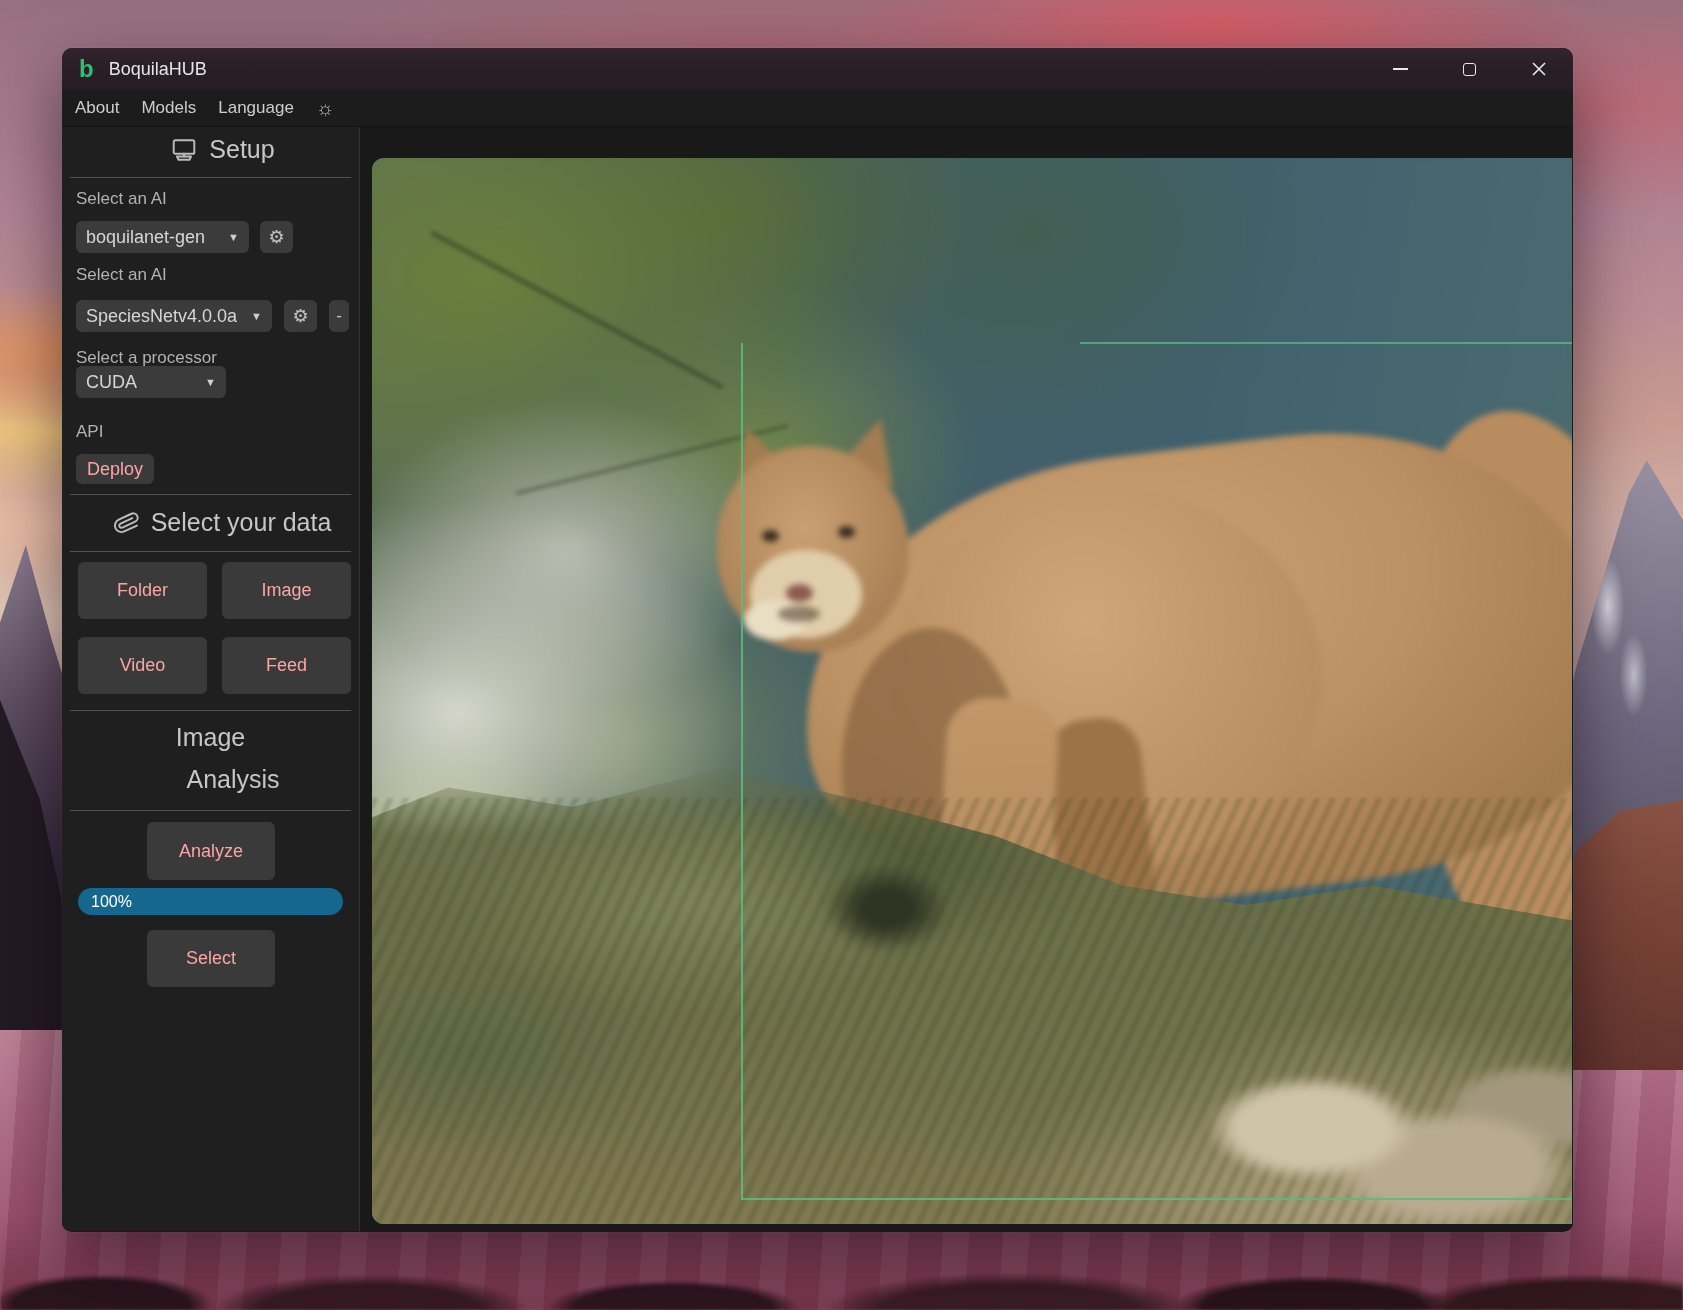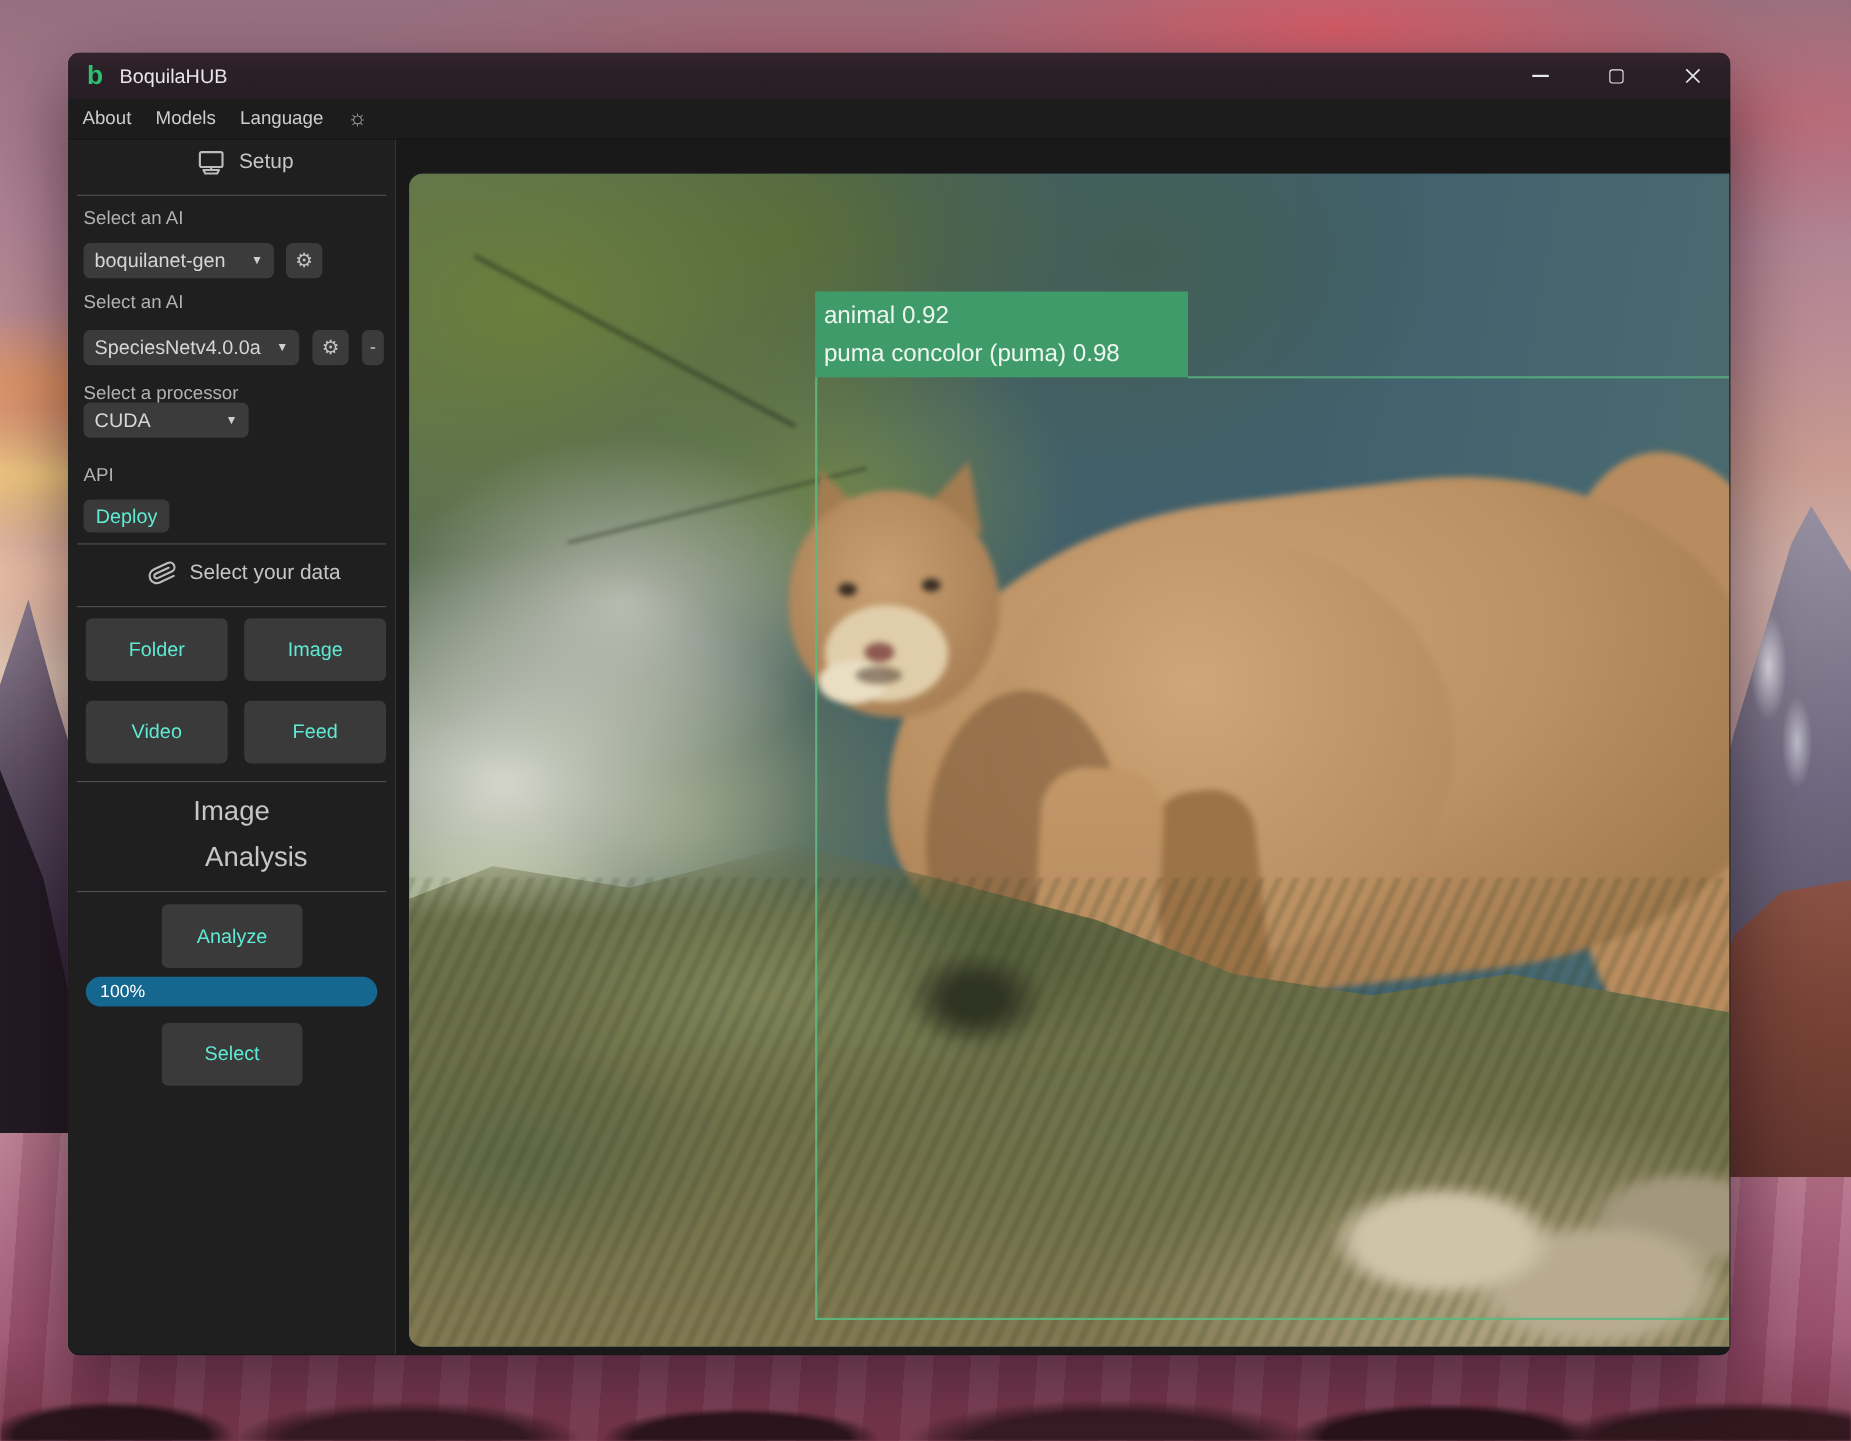--- a/index.html
+++ b/index.html
@@ -66,31 +66,31 @@
     display:flex; align-items:center; padding-left:13px; gap:22px; }
   .menu-item { font-size:17px; color:#cfcccf; }
   .theme-icon { font-size:20px; color:#b8b5b8; line-height:1; margin-left:0px; }
 
   .content { display:flex; height:1104px; background:#191919; }
 
   
   .sidebar { position:relative; width:298px; flex:0 0 298px; background:#1f1f1f; border-right:1px solid #353535; }
   .sb-divider { position:absolute; left:8px; right:8px; height:1px; background:#515151; }
   .sb-header { position:absolute; left:0; right:0; display:flex; align-items:center; justify-content:center; gap:11px;
-    color:#c6c6c6; font-size:19px;padding-left:24px; }
+    color:#c6c6c6; font-size:25px;padding-left:24px; }
   .sb-label { position:absolute; left:14px; font-size:17px; color:#b2b2b2; }
   .dropdown { position:absolute; height:32px; background:#3b3b3b; border-radius:6px;
     display:flex; align-items:center; justify-content:space-between; padding:0 10px; cursor:default; }
   .dropdown .dd-value { font-size:18px; color:#d6d6d6; white-space:nowrap; }
   .dropdown .dd-arrow { font-size:11px; color:#cfcfcf; margin-left:9px; }
   .sq-btn { position:absolute; width:33px; height:32px; background:#3b3b3b; border-radius:6px;
     display:flex; align-items:center; justify-content:center; color:#c2c2c2; font-size:18px; }
   .minus-btn { width:20px; font-size:17px; }
   .text-btn { position:absolute; background:#3a3a3a; border-radius:6px; display:flex; align-items:center;
-    justify-content:center; font-size:18px; color:#5eead4; }
+    justify-content:center; font-size:18px; color:#fca5a5; }
   .ia-line { position:absolute; left:0; right:0; text-align:center; font-size:25px; color:#c6c6c6; }
   .progress { position:absolute; left:16px; top:761px; width:265px; height:27px; background:#15678f;
     border-radius:14px; display:flex; align-items:center; padding-left:13px; }
   .progress span { font-size:16px; color:#ffffff; }
 
   .icon-svg { stroke:#bcbcbc; fill:none; stroke-width:1.8; stroke-linecap:round; stroke-linejoin:round; }
 
   
   .main-area { flex:1; position:relative; background:#191919; }
   .photo { position:absolute; left:12px; top:31px; width:1200px; height:1066px;
@@ -300,24 +300,20 @@
           <div class="p p-eye-r"></div>
           <div class="p p-nose"></div>
           <div class="p p-mouth"></div>
         </div>
 
         <div class="ph ph-ground"></div>
         <div class="ph ph-ground-tex"></div>
         <div class="ph ph-hole"></div>
         <div class="ph ph-rocks"></div>
 
-        <div class="det-label">
-          <div class="det-line">animal 0.92</div>
-          <div class="det-line">puma concolor (puma) 0.98</div>
-        </div>
         <div class="bbox-v"></div>
         <div class="bbox-h-top"></div>
         <div class="bbox-h-bottom"></div>
 
       </div>
     </main>
 
   </div>
 </div>
 

